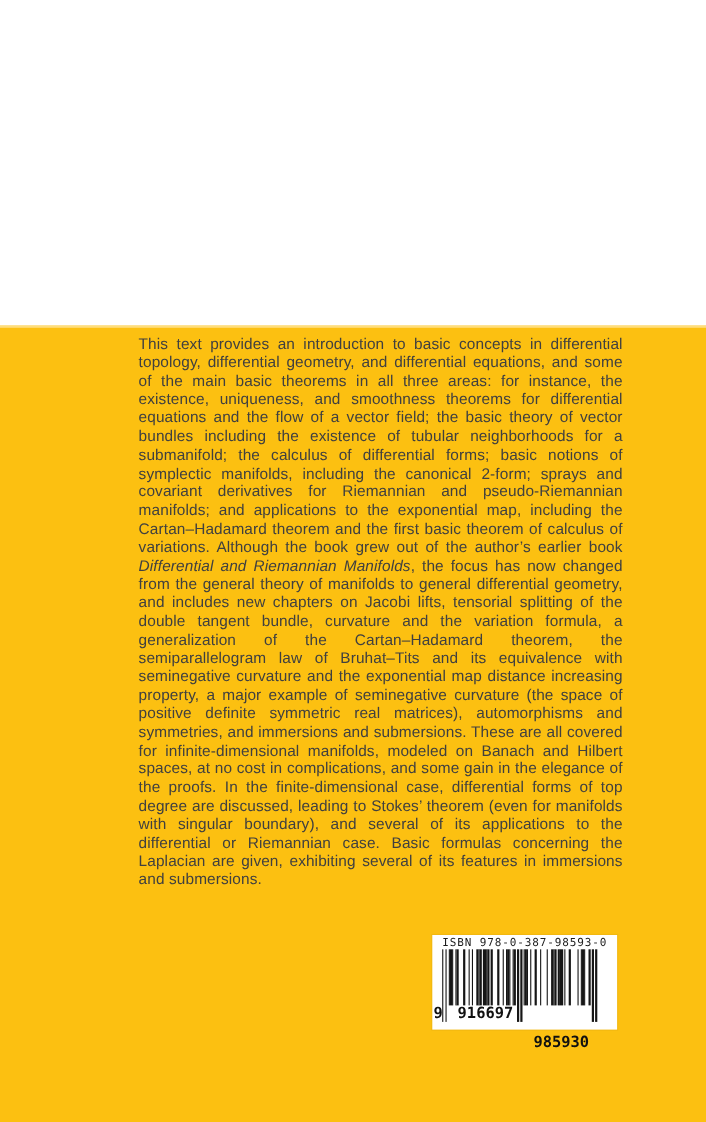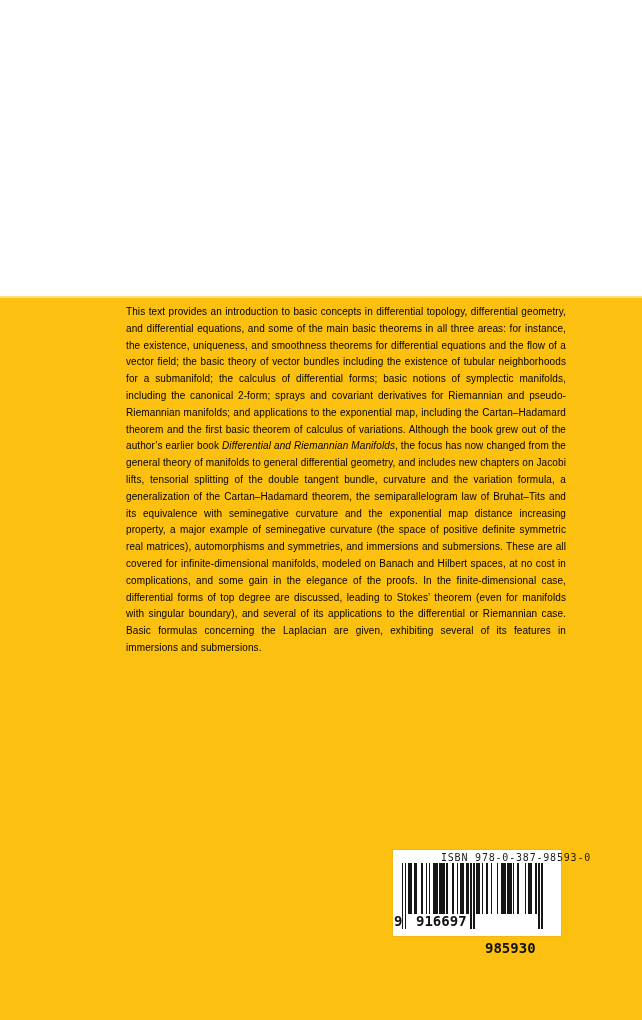--- a/index.html
+++ b/index.html
@@ -28,23 +28,23 @@
     left: 0; top: 296px;
     width: 642px; height: 724px;
     background: #fcc011;
     border-top: 2px solid #fedd7d;
     box-sizing: border-box;
   }
   .description {
     position: absolute;
     left: 126px; top: 6px;
     width: 440px;
-    font-size: 10px;
+    font-size: 14px;
     line-height: 16.8px;
-    color: #000000;
+    color: #404040;
     text-align: justify;
     letter-spacing: 0.1px;
   }
   .description .italic {
     font-style: italic;
   }
   .barcode-box {
     position: absolute;
     left: 393px; top: 552px; 
     width: 168px; height: 86px;
@@ -54,21 +54,20 @@
   .isbn-line {
     position: absolute;
     left: 0; top: 2px;
     width: 100%;
     text-align: center;
     font-family: "DejaVu Sans Mono", "Liberation Mono", monospace;
     font-size: 10px;
     letter-spacing: 0.8px;
     color: #1c1c1c;
     white-space: nowrap;
-    padding-left: 39px;
   }
   .bars {
     position: absolute;
     left: 9px; top: 13px;
     width: 141px; height: 66px;
   }
   .ean-digits {
     position: absolute;
     top: 64px;
     font-family: "DejaVu Sans Mono", "Liberation Mono", monospace;

